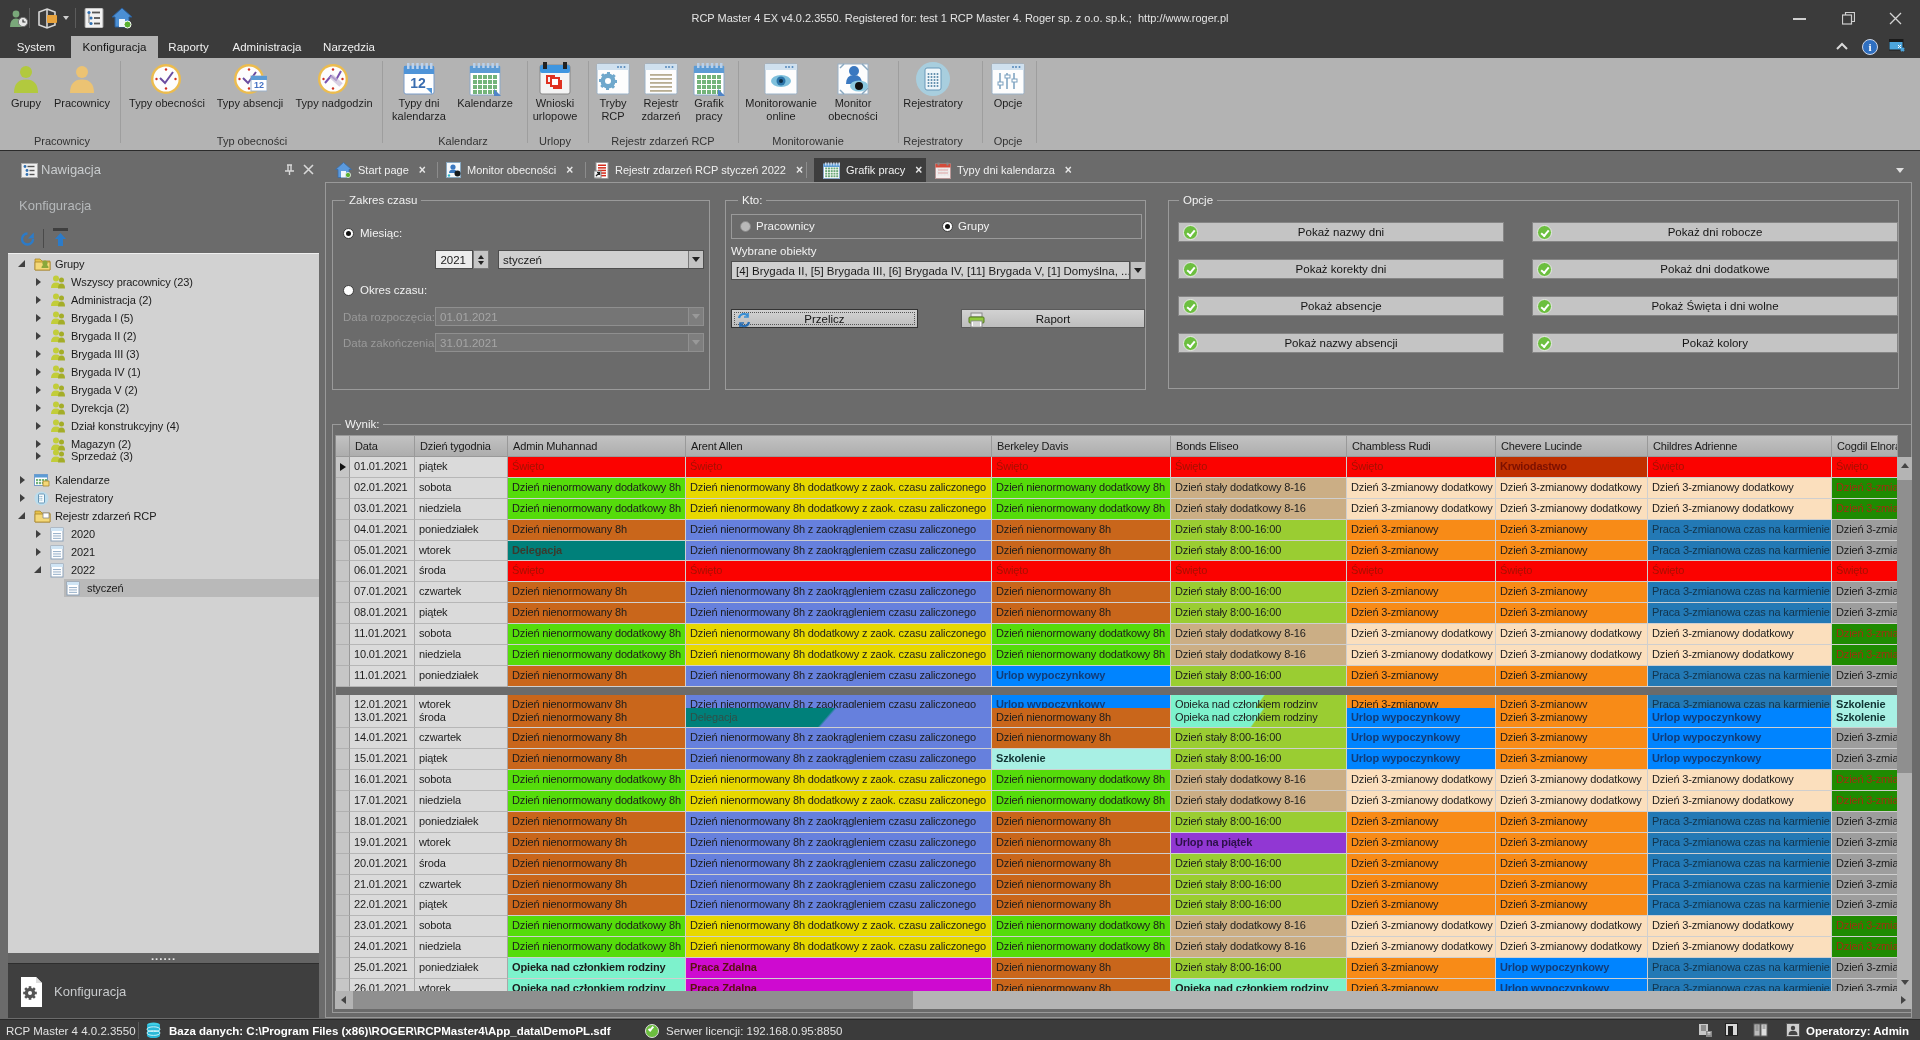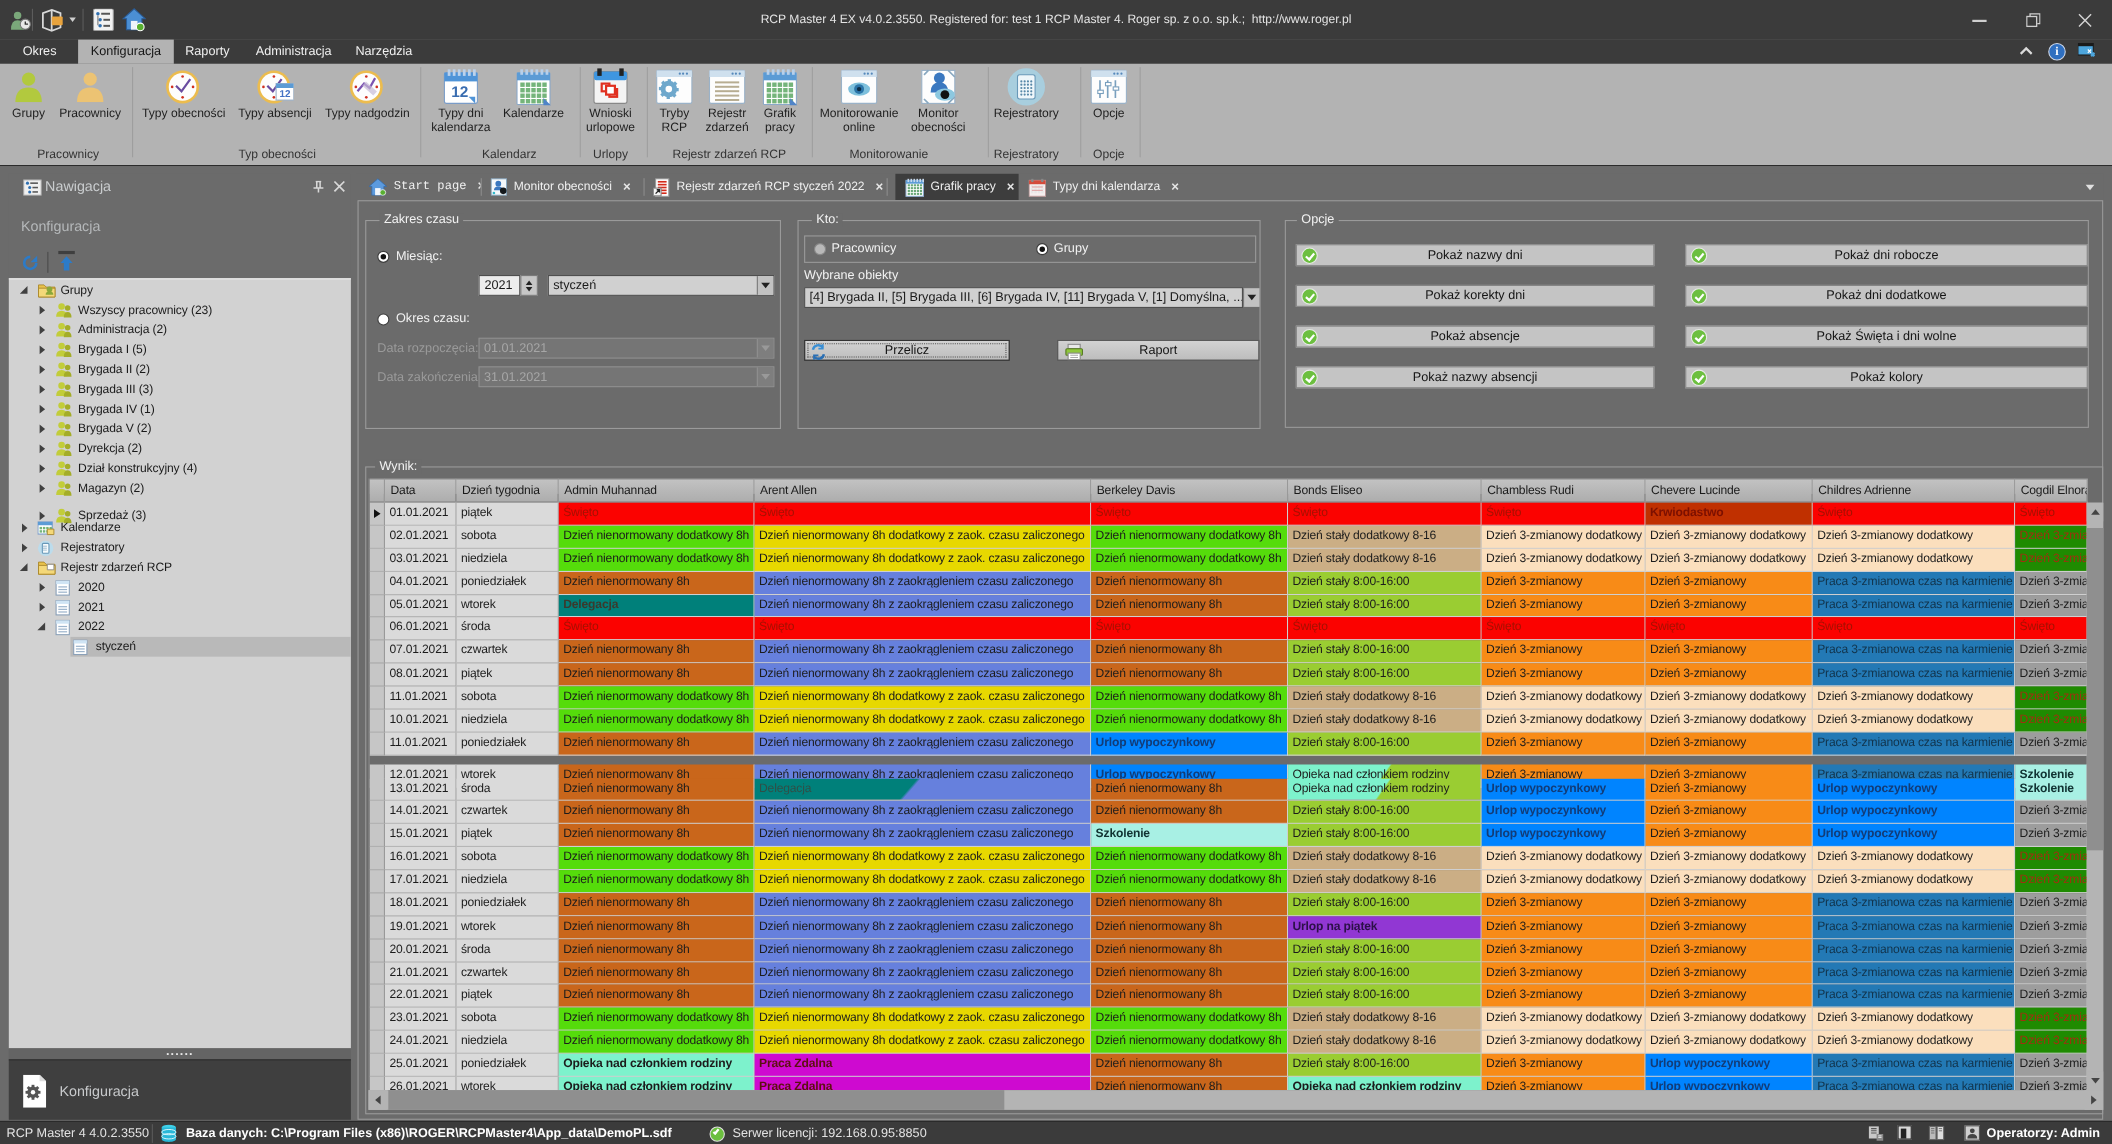--- a/index.html
+++ b/index.html
@@ -101,21 +101,21 @@
  <div class="abs" style="left:1793px;top:18px;width:13px;height:1.5px;background:#cfcfcf"></div>
  <svg class="abs" style="left:1842px;top:12px" width="13" height="13" viewBox="0 0 13 13">
         <rect x="0.5" y="3" width="9" height="9" fill="none" stroke="#cfcfcf" stroke-width="1.2"></rect>
         <path d="M3.5 3 V0.5 H12.5 V9.5 H10" fill="none" stroke="#cfcfcf" stroke-width="1.2"></path>
       </svg>
  <svg class="abs" style="left:1889px;top:12px" width="13" height="13" viewBox="0 0 13 13">
         <path d="M1 1 L12 12 M12 1 L1 12" stroke="#d4d4d4" stroke-width="1.3"></path>
       </svg>
 </div>
 <div id="menubar">
-      <div class="menuitem" style="left:10px;width:52px">Okres</div>
+      <div class="menuitem" style="left:10px;width:52px">System</div>
       <div class="menuitem menuactive" style="left:71px;width:87px">Konfiguracja</div>
       <div class="menuitem" style="left:165px;width:47px">Raporty</div>
       <div class="menuitem" style="left:230px;width:74px">Administracja</div>
       <div class="menuitem" style="left:320px;width:58px">Narzędzia</div>
       <svg class="abs" style="left:1836px;top:6px" width="12" height="9" viewBox="0 0 12 9">
         <path d="M1 7 L6 2 L11 7" fill="none" stroke="#dadada" stroke-width="2"></path>
       </svg>
       <div class="abs" style="left:1862px;top:3px;width:16px;height:16px;border-radius:50%;background:#2f6fc0;border:1px solid #cfd8e8;color:#fff;font-weight:bold;font-size:11px;text-align:center;line-height:15px;font-family:'Liberation Serif',serif">i</div>
       <svg class="abs" style="left:1889px;top:3px" width="16" height="16" viewBox="0 0 16 16">
         <rect x="0" y="0" width="14" height="11" fill="#4da6dd" stroke="#1d1d1d"></rect>
@@ -557,21 +557,21 @@
         <div class="trow" style="top:181px;">
           <div class="tar arr-r" style="position:absolute;left:28px;top:5px"></div>
           <span style="position:absolute;left:42px;top:2px"><svg width="16" height="14" viewBox="0 0 16 14">
               <circle cx="6" cy="3.6" r="3" fill="#c2cd3a"></circle>
               <path d="M1 13 Q1 7.4 6 7.4 Q11 7.4 11 13 Z" fill="#c2cd3a"></path>
               <circle cx="11.5" cy="5" r="2.5" fill="#a4ad28"></circle>
               <path d="M8 13.6 Q8 8.6 11.5 8.6 Q15 8.6 15 13.6 Z" fill="#a4ad28"></path>
             </svg></span>
           <span style="position:absolute;left:63px">Magazyn (2)</span>
         </div>
-        <div class="trow" style="top:206px;text-align:right;">
+        <div class="trow" style="top:193px;text-align:right;">
           <div class="tar arr-r" style="position:absolute;left:28px;top:5px"></div>
           <span style="position:absolute;left:42px;top:2px"><svg width="16" height="14" viewBox="0 0 16 14">
               <circle cx="6" cy="3.6" r="3" fill="#c2cd3a"></circle>
               <path d="M1 13 Q1 7.4 6 7.4 Q11 7.4 11 13 Z" fill="#c2cd3a"></path>
               <circle cx="11.5" cy="5" r="2.5" fill="#a4ad28"></circle>
               <path d="M8 13.6 Q8 8.6 11.5 8.6 Q15 8.6 15 13.6 Z" fill="#a4ad28"></path>
             </svg></span>
           <span style="position:absolute;left:63px">Sprzedaż (3)</span>
         </div>
         <div class="trow" style="top:217px;">
@@ -674,21 +674,21 @@
             <rect x="7.7" y="9.2" width="2.6" height="3" transform="rotate(225 9 16)"></rect>
             <rect x="7.7" y="9.2" width="2.6" height="3" transform="rotate(270 9 16)"></rect>
             <rect x="7.7" y="9.2" width="2.6" height="3" transform="rotate(315 9 16)"></rect>
             <circle cx="9" cy="16" r="2" fill="#fff"></circle>
           </g>
         </svg>
         <div class="abs" style="left:46px;top:20px;font-size:13px;color:#c8cacc">Konfiguracja</div>
       </div>
     </div>
     <div id="tabbar">
-      <div class="tab" style="left:3px;width:111px;font-family:Liberation Mono, monospace;">
+      <div class="tab" style="left:3px;width:111px;">
         <svg width="17" height="16" viewBox="0 0 17 16">
           <path d="M8.5 0.5 L16.5 7.5 H14 V15.5 H3 V7.5 H0.5 Z" fill="#5b9ade" stroke="#3a6ca6" stroke-width="0.8"></path>
           <rect x="6" y="9" width="5" height="6.5" fill="#fff" opacity="0.9"></rect>
           <circle cx="13" cy="13" r="2.6" fill="#58b030" stroke="#eee" stroke-width="0.8"></circle>
         </svg>
         <span>Start page</span>
         <span class="tabx">×</span>
       </div>
       <div class="tab" style="left:114px;width:148px;">
         <svg width="15" height="16" viewBox="0 0 15 16">

